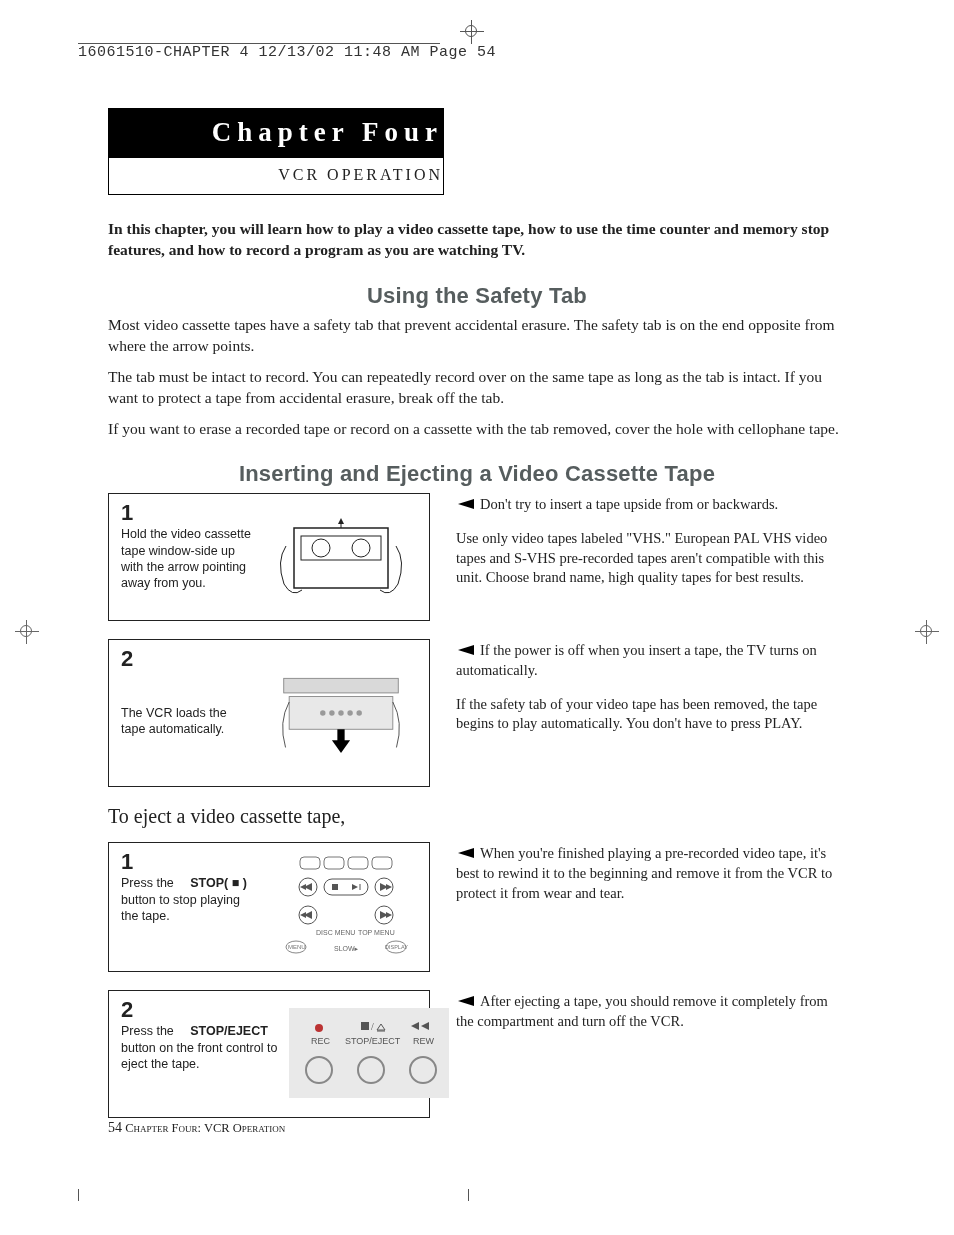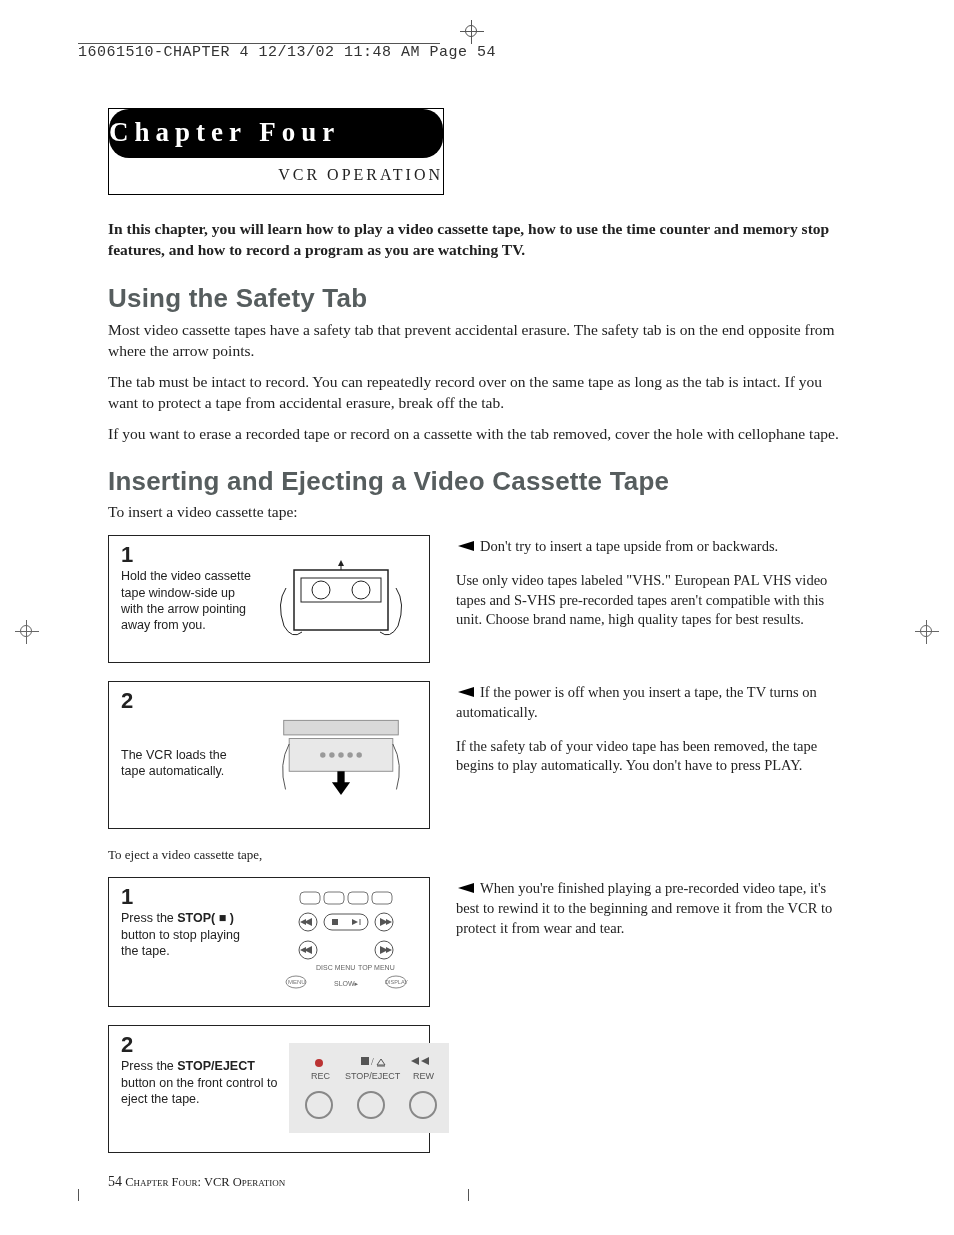--- a/index.html
+++ b/index.html
@@ -81,51 +81,51 @@
     width: 738px;
   }
 
   .chapter-banner {
     width: 336px;
     border: 1px solid #000;
   }
   .chapter-banner .black {
     background: #000;
     color: #fff;
-    text-align: left;
+    text-align: right;
     font-family: Georgia, serif;
     font-weight: bold;
     font-size: 27px;
     letter-spacing: 6px;
     padding: 8px 0 10px;
-    border-radius: 20px;
   }
   .chapter-banner .sub {
     text-align: right;
     font-size: 16px;
     letter-spacing: 3px;
     padding: 8px 0 10px;
     font-variant: small-caps;
   }
 
   .intro {
     margin-top: 24px;
     line-height: 1.35;
     font-size: 15.5px;
     font-weight: bold;
   }
 
   h2.section {
     font-family: Verdana, Geneva, sans-serif;
     font-weight: bold;
-    font-size: 26px;
+    font-size: 22px;
     color: #565d5e;
     margin-top: 22px;
     margin-bottom: 6px;
     letter-spacing: 0.2px;
+    text-align: center;
   }
   .body-p {
     line-height: 1.35;
     font-size: 15.5px;
     margin-bottom: 10px;
   }
   .lede {
     font-size: 15.5px;
     margin-top: 4px;
     margin-bottom: 14px;
@@ -177,45 +177,45 @@
   .side-col .arrow::before {
     content: "";
     position: absolute;
     right: 0; top: 0;
     border-top: 5px solid transparent;
     border-bottom: 5px solid transparent;
     border-right: 16px solid #000;
   }
   .side-col p { margin-bottom: 14px; }
   .eject-lede {
-    font-size: 13px;
+    font-size: 20px;
     margin: 6px 0 14px 0;
   }
 
   .footer {
     position: absolute;
     left: 108px;
-    top: 1174px;
+    top: 1120px;
     font-size: 12.5px;
     font-variant: small-caps;
   }
   .footer .pn { font-size: 14px; font-variant: normal; }
 
   
   .illus {
     width: 150px; height: 100px;
     background: #fff;
     position: relative;
   }
   .illus svg { width: 100%; height: 100%; }
 
   .remote-illus { width: 150px; height: 110px; }
   .front-illus { width: 160px; height: 90px; }
 
-  .bold { font-weight: bold; }
+  .bold { font-weight: bold; margin-left: 13px; }
 </style>
 </head>
 <body>
 
 <div class="slug">16061510-CHAPTER 4  12/13/02 11:48 AM  Page 54</div>
 <div class="slug-rule"></div>
 <div class="crop-mark-top">
     <div class="circ"></div>
   </div>
 <div class="reg-left">
@@ -235,21 +235,20 @@
   </div>
 
   <p class="intro">In this chapter, you will learn how to play a video cassette tape, how to use the time counter and memory stop features, and how to record a program as you are watching TV.</p>
 
   <h2 class="section">Using the Safety Tab</h2>
   <p class="body-p">Most video cassette tapes have a safety tab that prevent accidental erasure. The safety tab is on the end opposite from where the arrow points.</p>
   <p class="body-p">The tab must be intact to record. You can repeatedly record over on the same tape as long as the tab is intact. If you want to protect a tape from accidental erasure, break off the tab.</p>
   <p class="body-p">If you want to erase a recorded tape or record on a cassette with the tab removed, cover the hole with cellophane tape.</p>
 
   <h2 class="section">Inserting and Ejecting a Video Cassette Tape</h2>
-  <p class="lede">To insert a video cassette tape:</p>
 
   <div class="step-row">
     <div class="step-card">
       <div class="txt">
         <div class="num">1</div>
         <span>Hold the video cassette tape window-side up with the arrow pointing away from you.</span>
       </div>
       <div class="img">
         <div class="illus">
           <svg viewBox="0 0 150 100">
@@ -369,19 +368,22 @@
             <polygon points="130,14 122,18 130,22" fill="#555"></polygon>
               <polygon points="140,14 132,18 140,22" fill="#555"></polygon>
             <text x="124" y="36" font-size="9" fill="#555" font-family="Arial">REW</text>
             <circle cx="30" cy="62" r="13" fill="none" stroke="#888" stroke-width="2"></circle>
             <circle cx="82" cy="62" r="13" fill="none" stroke="#888" stroke-width="2"></circle>
             <circle cx="134" cy="62" r="13" fill="none" stroke="#888" stroke-width="2"></circle>
           </svg>
         </div>
       </div>
     </div>
+    <div class="side-col">
+      <p class="arrow-p"><span class="arrow"></span><span>After ejecting a tape, you should remove it completely from the compartment and turn off the VCR.</span></p>
+    </div>
   </div>
 
 </div>
 
 <div class="footer">
   <span class="pn">54</span><span> Chapter Four: VCR Operation</span>
 </div>
 
 </body></html>

